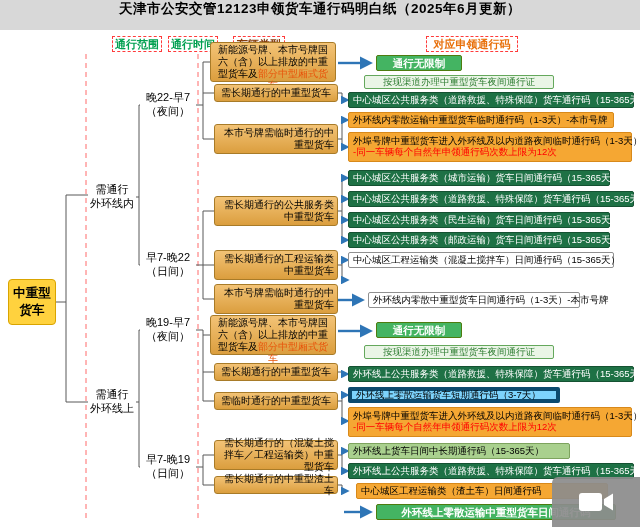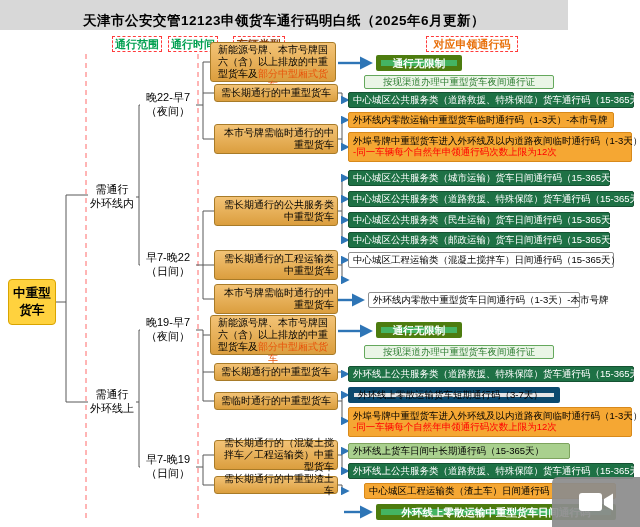--- a/index.html
+++ b/index.html
@@ -1,42 +1,42 @@
 <!DOCTYPE html>
 <html><head>
 <meta charset="utf-8">
 <style>
   html,body{margin:0;padding:0;background:#fff;}
   .stage{position:relative;width:640px;height:527px;overflow:hidden;background:#fff;
          font-family:"Liberation Sans","DejaVu Sans",sans-serif;color:#000;}
-  .titlebar{position:absolute;left:0;top:0;width:568px;height:30px;background:#d8d8d8;
-            display:flex;align-items:flex-end;justify-content:center;}
+  .titlebar{position:absolute;left:0;top:0;width:640px;height:30px;background:#d8d8d8;
+            display:flex;align-items:flex-start;justify-content:center;}
   .title{font-size:13.5px;font-weight:bold;letter-spacing:.5px;}
   .node{position:absolute;box-sizing:border-box;display:flex;align-items:center;justify-content:center;
         text-align:center;}
   .hdr{border:1px dashed #ff3b3b;background:#fff;font-size:11px;font-weight:bold;}
   .hdr-green{color:#00a050;margin-left:24px;}
   .hdr-brown{color:#843c0c;}
   .hdr-orange{color:#e8700a;}
   .plain{font-size:11px;line-height:1.25;white-space:pre-line;}
   .root{background:#ffd23e;border:1px solid #d9a400;font-size:12.5px;font-weight:bold;
         white-space:pre-line;line-height:1.35;border-radius:4px;}
   .vehicle{background:linear-gradient(#f3c376,#db9e3e);border:1px solid #a87b28;border-radius:3px;
            font-size:10px;line-height:1.2;padding:1px 3px;text-align:right;}
   .blk{display:block;text-align:center;}
   .hl{color:#e8540a;}
   .code{font-size:9.5px;line-height:1.15;padding:0 4px;justify-content:flex-start;text-align:left;
         white-space:nowrap;border-radius:2px;}
   .code2{flex-direction:column;align-items:flex-start;justify-content:center;}
   .dkgreen{background:#1e7145;color:#fff;border:1px solid #155232;}
   .ltgreen{background:#a9d08e;color:#000;border:1px solid #7da35e;}
-  .green{background:#44b462;color:#fff;border:5px solid #4d7c0f;font-weight:bold;
+  .green{background:#44b462;color:#fff;border:1px solid #4d7c0f;font-weight:bold;
          justify-content:center;text-align:center;font-size:10.5px;}
   .orange{background:#f5a733;color:#000;border:1px solid #d8891a;}
-  .blue{background:#e5e5e5;color:#000;border:6px solid #0c4a6e;}
+  .blue{background:#7dd3fc;color:#000;border:4px solid #0c4a6e;}
   .white{background:#fff;color:#000;border:1px solid #909090;}
   .note{background:#eaf5e6;color:#2e7d32;border:1px solid #64a85c;font-size:9.5px;justify-content:center;}
   .redline{color:#ff0000;}
   .wires{position:absolute;left:0;top:0;}
   .watermark{position:absolute;left:552px;top:477px;width:88px;height:50px;background:rgba(140,140,140,.93);
              border-top-left-radius:6px;display:flex;align-items:center;justify-content:center;}
 </style>
 </head>
 <body>
 
@@ -142,21 +142,21 @@
   <div class="node code green" style="left:376px;top:322px;width:86px;height:16px">通行无限制</div>
   <div class="node code note" style="left:364px;top:345px;width:190px;height:14px">按现渠道办理中重型货车夜间通行证</div>
   <div class="node code dkgreen" style="left:348px;top:366px;width:286px;height:16px">外环线上公共服务类（道路救援、特殊保障）货车通行码（15-365天）</div>
   <div class="node code blue" style="left:348px;top:387px;width:212px;height:16px">外环线上零散运输货车短期通行码（3-7天）</div>
   <div class="node code orange code2" style="left:348px;top:407px;width:284px;height:30px">
     <div>外埠号牌中重型货车进入外环线及以内道路夜间临时通行码（1-3天）</div>
     <div class="redline">-同一车辆每个自然年申领通行码次数上限为12次</div>
   </div>
   <div class="node code ltgreen" style="left:348px;top:443px;width:222px;height:16px">外环线上货车日间中长期通行码（15-365天）</div>
   <div class="node code dkgreen" style="left:348px;top:463px;width:286px;height:16px">外环线上公共服务类（道路救援、特殊保障）货车通行码（15-365天）</div>
-  <div class="node code orange" style="left:364px;top:483px;width:252px;height:16px">中心城区工程运输类（渣土车）日间通行码</div>
+  <div class="node code orange" style="left:356px;top:483px;width:252px;height:16px">中心城区工程运输类（渣土车）日间通行码</div>
   <div class="node code green" style="left:376px;top:504px;width:240px;height:16px">外环线上零散运输中重型货车日间通行码</div>
 
   <div class="watermark">
     <svg width="36" height="26" viewBox="0 0 36 26">
       <rect x="1" y="4" width="23" height="18" rx="3" fill="#ffffff"></rect>
       <path d="M26 10 L35 4.5 V21.5 L26 16 Z" fill="#ffffff"></path>
     </svg>
   </div>
 
 </div>

